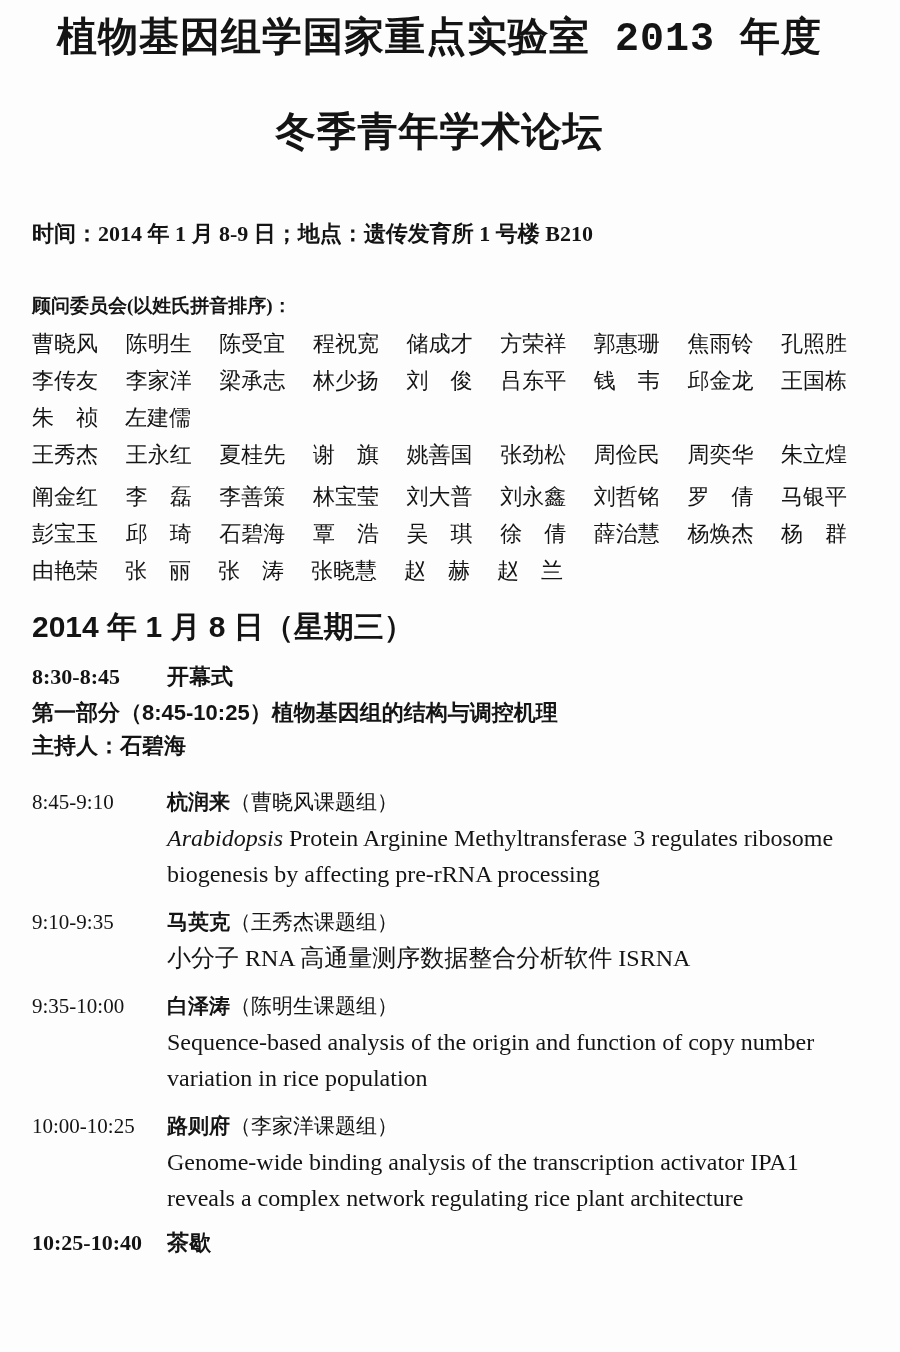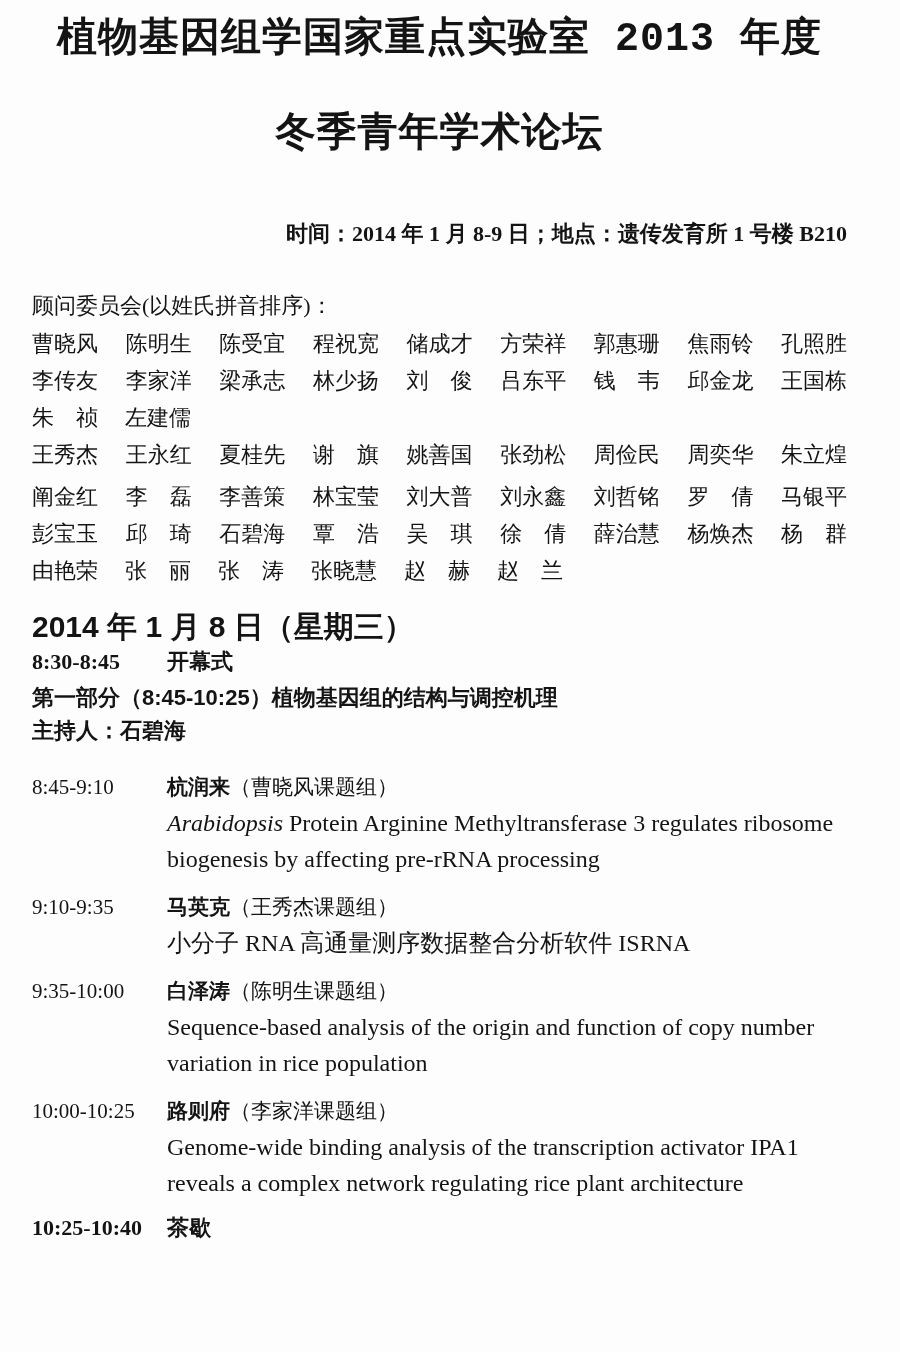--- a/index.html
+++ b/index.html
@@ -24,27 +24,27 @@
     text-align: center;
     letter-spacing: 1px;
   }
   .doc-title.line1 { padding-top: 17px; }
   .doc-title.line2 { margin-top: 49px; }
   .doc-meta {
     margin-top: 62px;
     font-size: 22px;
     line-height: 28px;
     font-weight: bold;
-    text-align: right;
+    text-align: left;
   }
   
   .committee-heading {
-    font-size: 22px;
+    font-size: 19px;
     line-height: 28px;
-    font-weight: normal;
+    font-weight: bold;
   }
   .advisory .committee-heading { margin-top: 44px; }
   .organizing .committee-heading { margin-top: 24px; }
   .name-rows { margin-top: 5px; }
   .name-row {
     display: flex;
     align-items: baseline;
     gap: 27px;
     font-size: 22px;
     line-height: 37px;
@@ -64,21 +64,21 @@
     width: 135px;
     flex-shrink: 0;
     font-weight: bold;
     font-size: 22px;
   }
   .sched-label {
     font-family: "Liberation Sans", sans-serif;
     font-weight: bold;
     font-size: 22px;
   }
-  .opening-row { line-height: 30px; }
+  .opening-row { margin-top: 15px; line-height: 30px; }
   .break-row { margin-top: 9px; line-height: 30px; }
   .session-heading {
     margin-top: 7px;
     font-family: "Liberation Sans", sans-serif;
     font-weight: bold;
     font-size: 22px;
     line-height: 28px;
   }
   .session-chair {
     margin-top: 5px;

